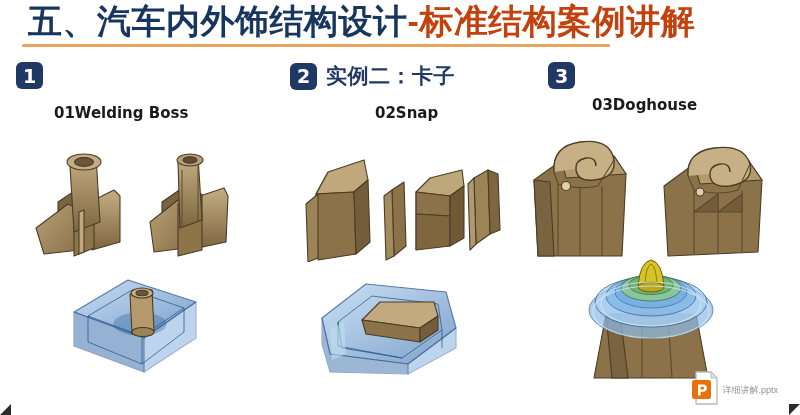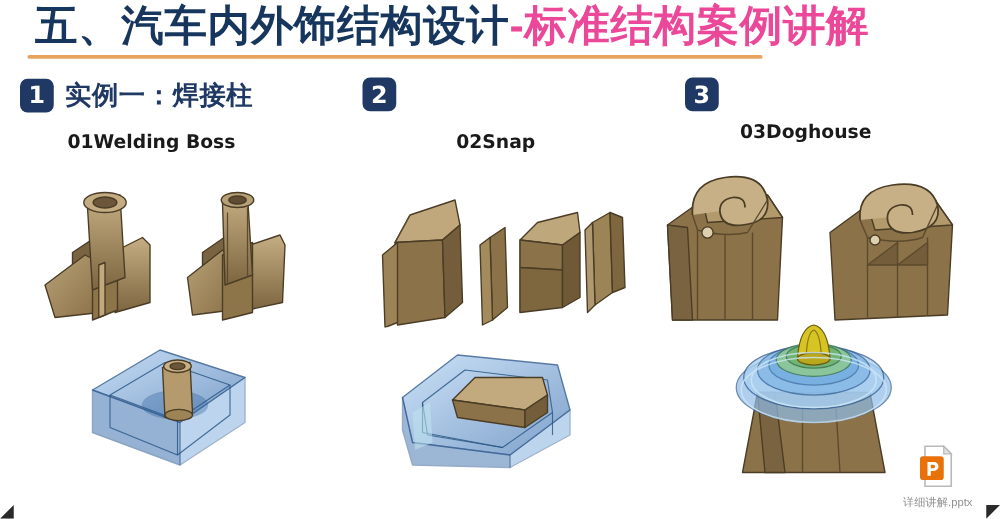--- a/index.html
+++ b/index.html
@@ -17,21 +17,21 @@
     left:28px; top:4px;
     white-space:nowrap;
   }
   .title-main, .title-accent {
     font-size:34px;
     font-weight:bold;
     letter-spacing:0.5px;
     line-height:34px;
   }
   .title-main   { color:#17365d; }
-  .title-accent { color:#ec4899; }
+  .title-accent { color:#c2410c; }
 
   .rule {
     position:absolute;
     left:22px; top:44px;
     width:588px; height:3px;
     background:#e8a35e;
     border-radius:2px;
   }
 
   
@@ -73,21 +73,20 @@
 
   
   .fig { position:absolute; }
   .fig svg { display:block; }
 
   
   .file-badge {
     position:absolute;
     right:22px; bottom:6px;
     display:flex;
-    flex-direction:column;
     align-items:center;
     gap:1px;
   }
   .file-name {
     font-size:9px;
     color:#6b6b6b;
     white-space:nowrap;
     opacity:.75;
   }
 
@@ -111,28 +110,28 @@
 </head>
 <body>
 
 <div class="title-wrap">
   <span class="title-main">五、汽车内外饰结构设计</span><span class="title-accent">-标准结构案例讲解</span>
 </div>
 <div class="rule"></div>
 
 <div class="section-head" style="left:16px; top:62px;">
   <div class="badge">1</div>
-  <div class="sec-title">实例一：焊接柱</div>
 </div>
 <div class="sec-en" style="left:54px; top:104px;">01Welding Boss</div>
 
 <div class="section-head" style="left:290px; top:62px;">
   <div class="badge">2</div>
-</div>
-<div class="sec-en" style="left:365px; top:104px;">02Snap</div>
+  <div class="sec-title">实例二：卡子</div>
+</div>
+<div class="sec-en" style="left:375px; top:104px;">02Snap</div>
 
 <div class="section-head" style="left:548px; top:62px;">
   <div class="badge">3</div>
 </div>
 <div class="sec-en" style="left:592px; top:96px;">03Doghouse</div>
 
 <div class="fig" style="left:22px; top:130px;">
 <svg width="232" height="128" viewBox="0 0 232 128">
   <defs>
     <linearGradient id="tanA" x1="0" y1="0" x2="1" y2="1">

